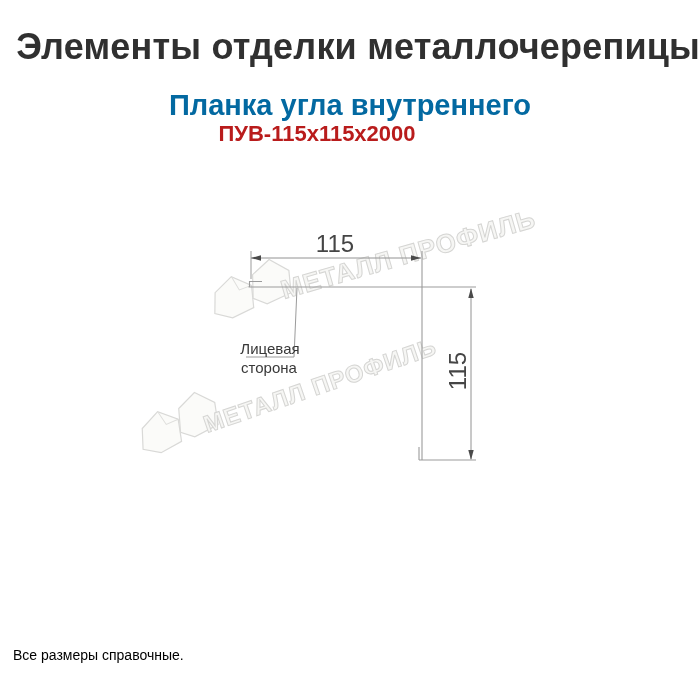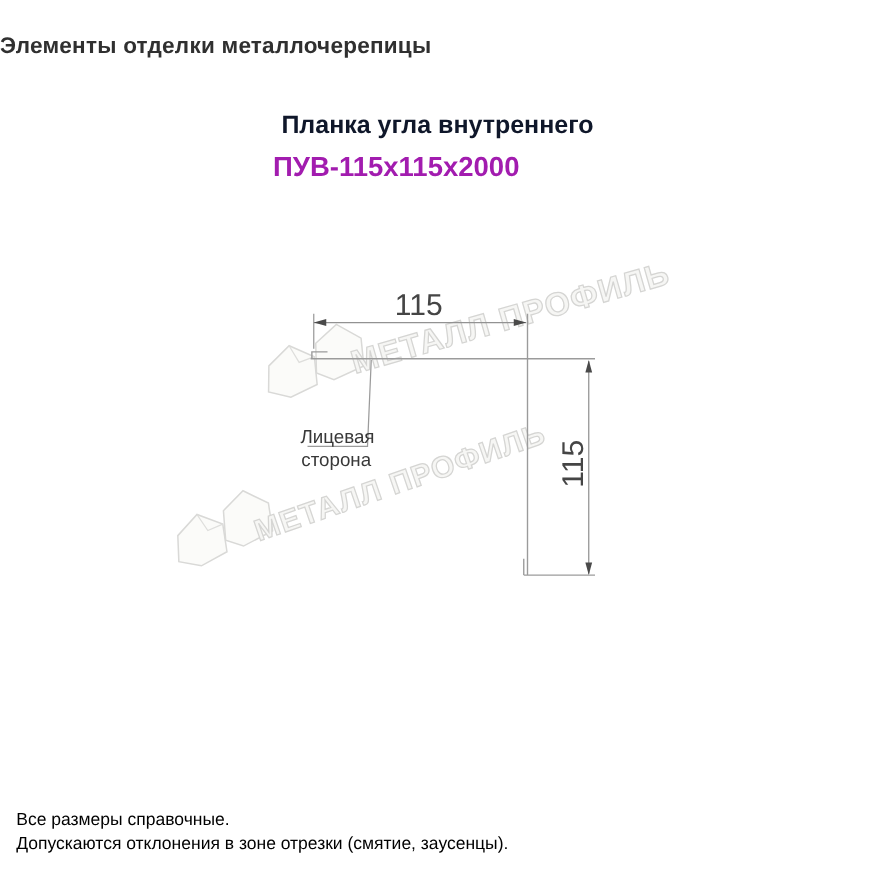--- a/index.html
+++ b/index.html
@@ -1,30 +1,30 @@
 <!DOCTYPE html>
 <html lang="ru"><head>
 <meta charset="utf-8">
 <style>
   html,body{margin:0;padding:0;}
   body{
     width:700px;height:700px;position:relative;background:#ffffff;
     font-family:"Liberation Sans", sans-serif;overflow:hidden;
   }
   .page-title{
-    position:absolute;top:26px;left:0;width:700px;text-align:left;
-    font-size:18px;font-weight:700;color:#303030;margin:0;letter-spacing:.2px;
+    position:absolute;top:26px;left:0;width:700px;text-align:right;
+    font-size:36px;font-weight:700;color:#303030;margin:0;letter-spacing:.2px;
   }
   .product-name{
     position:absolute;top:89px;left:0;width:700px;text-align:center;
-    font-size:20px;font-weight:700;color:#0f172a;margin:0;
+    font-size:29px;font-weight:700;color:#0369a1;margin:0;
   }
   .product-code{
     position:absolute;top:121px;left:0;width:634px;text-align:center;
-    font-size:22px;font-weight:700;color:#a21caf;margin:0;
+    font-size:22px;font-weight:700;color:#b91c1c;margin:0;
   }
   svg.drawing{position:absolute;top:0;left:0;width:700px;height:700px;}
   .profile-line{stroke:#9b9b9b;stroke-width:1.1;fill:none;}
   .dim-line{stroke:#929292;stroke-width:1;fill:none;}
   .ext-line{stroke:#9b9b9b;stroke-width:1;fill:none;}
   .leader-line{stroke:#9b9b9b;stroke-width:1;fill:none;}
   .dim-arrow{fill:#4a4a4a;stroke:none;}
   .dim-text{
     font-family:"Liberation Sans", sans-serif;font-size:24px;fill:#454545;
   }
@@ -98,16 +98,15 @@
     <g>
       <path class="leader-line" d="M 297,288 L 294,357 L 246,357"></path>
       <text class="face-text" x="270" y="354" text-anchor="middle">Лицевая</text>
       <text class="face-text" x="269" y="373" text-anchor="middle">сторона</text>
     </g>
 
   </svg>
 
   <footer class="footer-notes">
     <div>Все размеры справочные.</div>
-    <div>Допускаются отклонения в зоне отрезки (смятие, заусенцы).</div>
   </footer>
 
 </main>
 
 </body></html>

